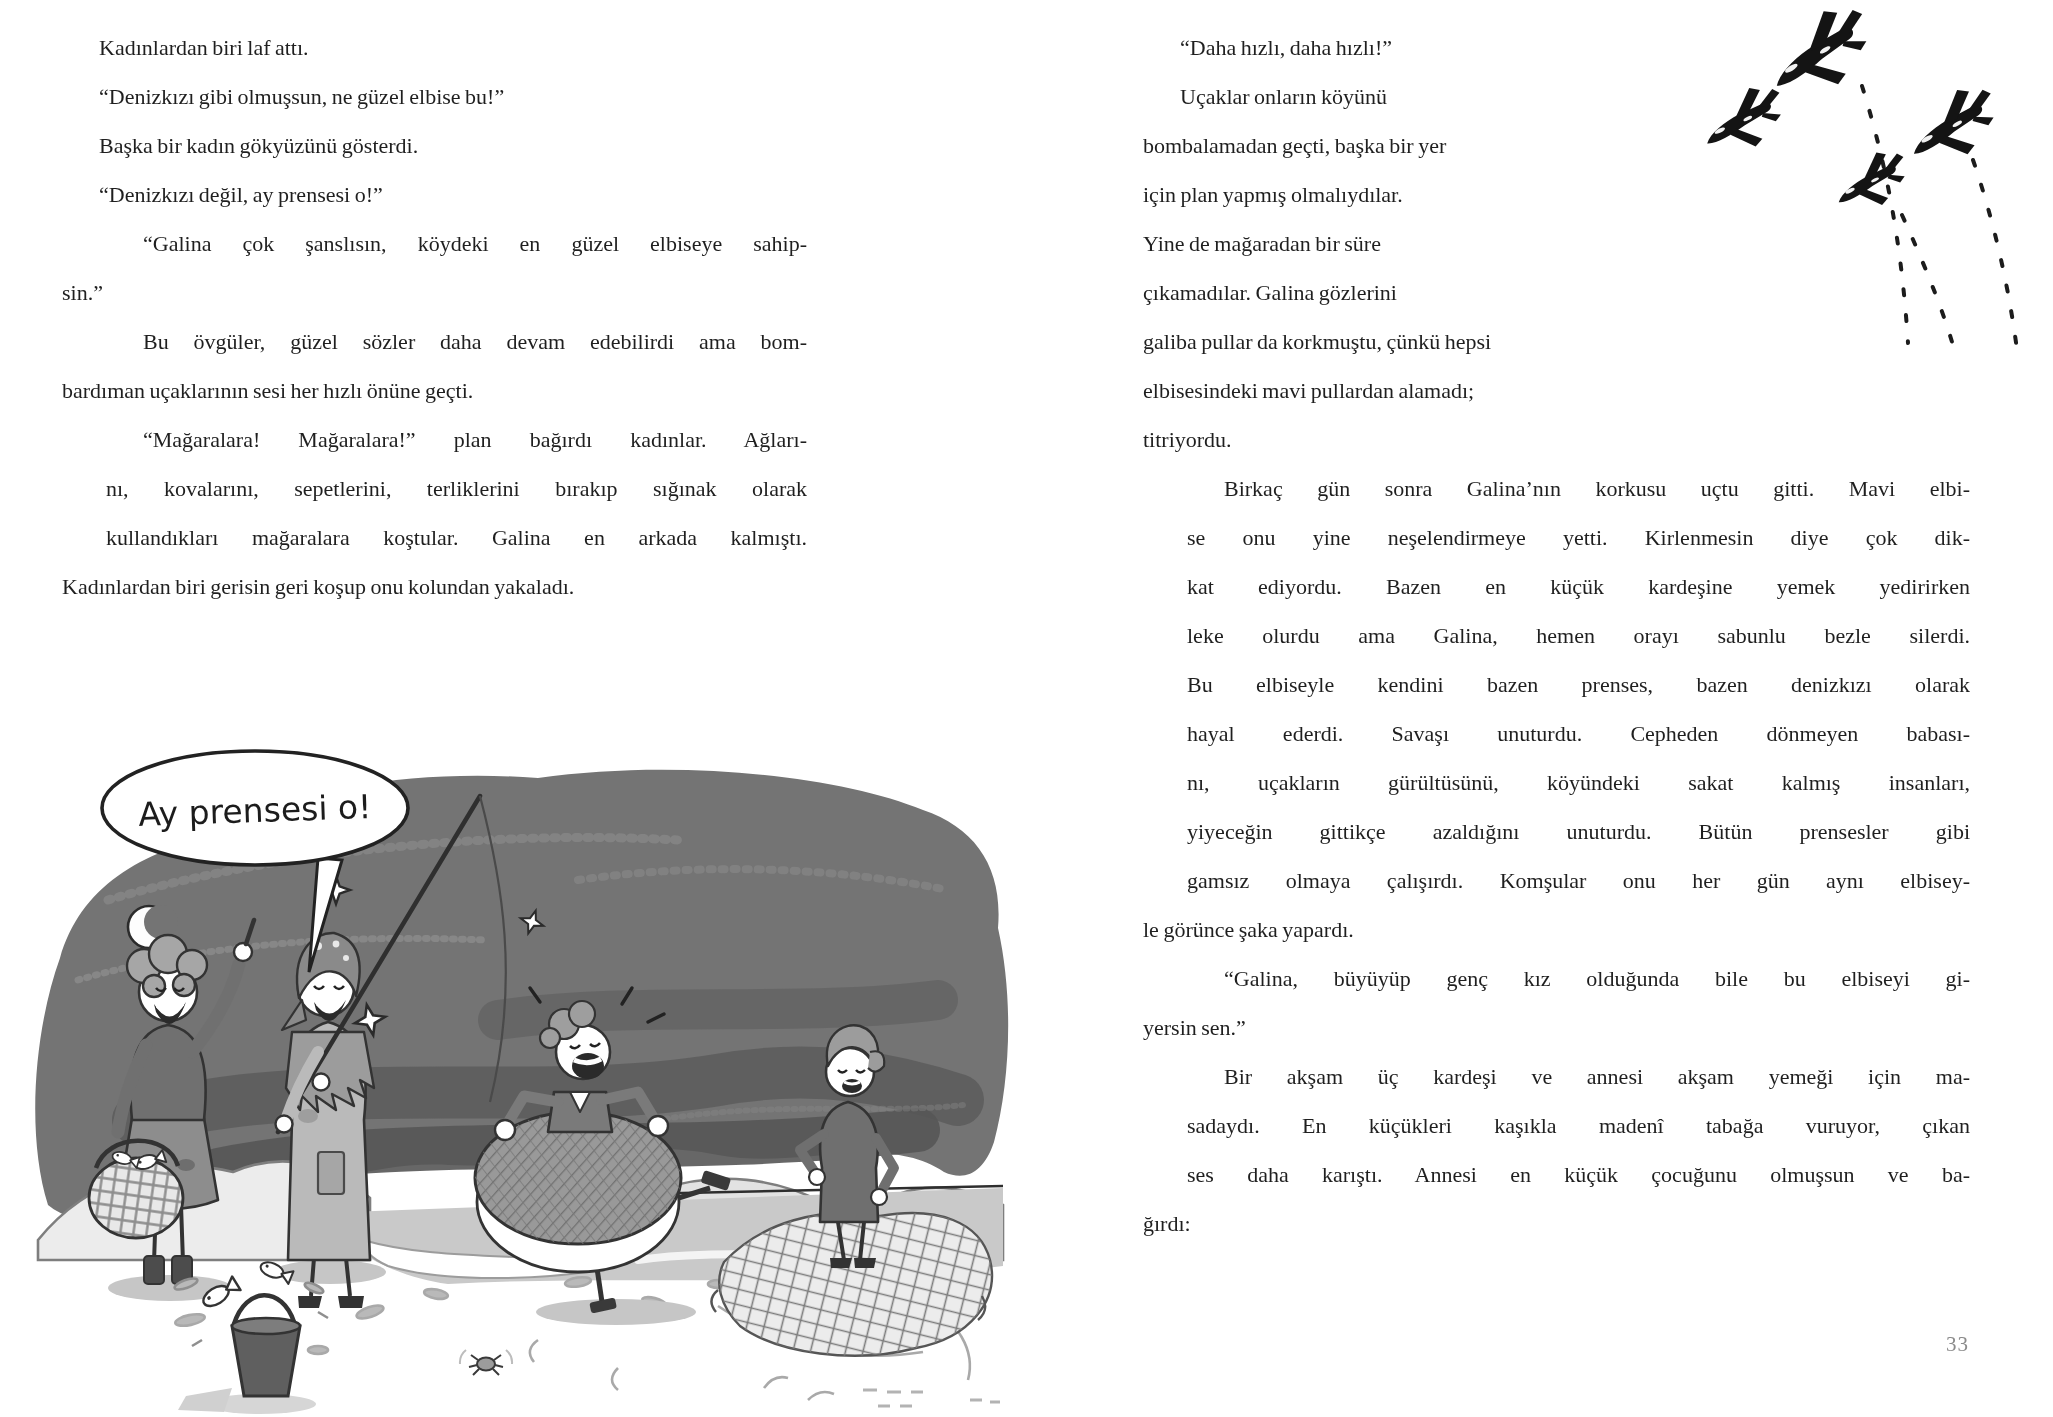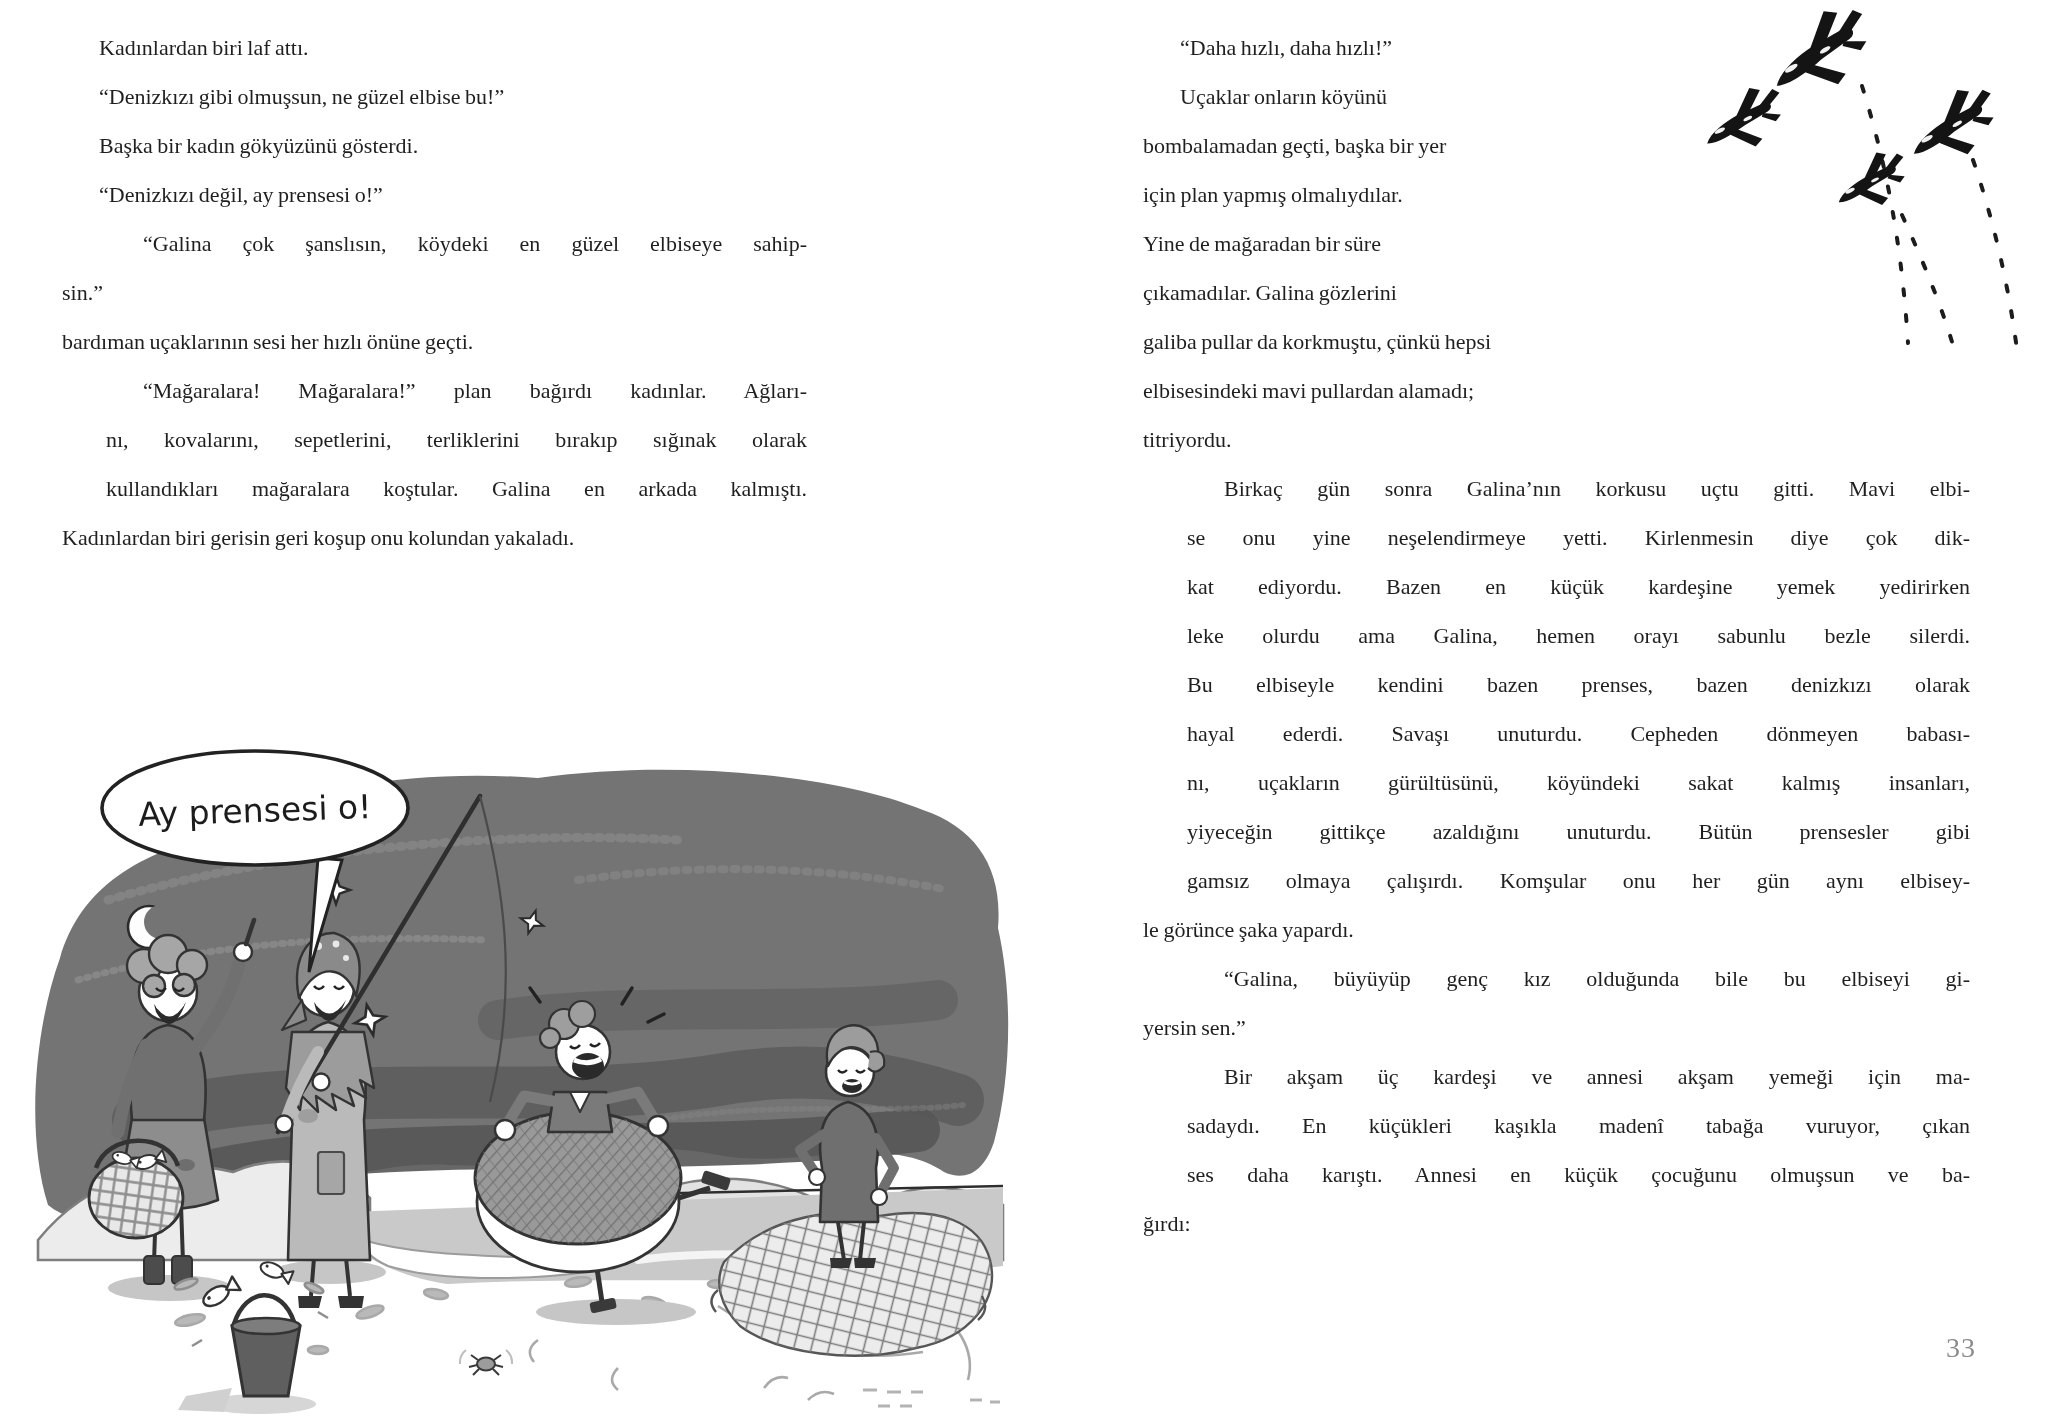--- a/index.html
+++ b/index.html
@@ -14,40 +14,41 @@
     font-size:22px;line-height:49px;
     word-spacing:-1px;
   }
   #left-text{left:62px;width:745px;}
   #right-text{left:1143px;width:827px;}
   .line{white-space:nowrap;}
   .line.indent{text-indent:37px;}
   .line.just{text-align:justify;text-align-last:justify;margin-left:44px;}
   #page-number{
     position:absolute;left:1946px;top:1332px;
-    font-size:28px;color:#8b8b8b;letter-spacing:1px;
+    font-size:21px;color:#8b8b8b;letter-spacing:1px;
   }
   svg{position:absolute;display:block;}
   #scene{left:18px;top:700px;}
   #planes{left:1655px;top:8px;}
   .bubble-text{
     font-family:"DejaVu Sans","Liberation Sans",sans-serif;
     font-size:33px;font-weight:500;fill:#1c1c1c;
   }
 </style>
 </head>
 <body>
 
 <div id="left-text" class="page-text">
     <div class="line indent">Kadınlardan biri laf attı.</div>
     <div class="line indent">“Denizkızı gibi olmuşsun, ne güzel elbise bu!”</div>
     <div class="line indent">Başka bir kadın gökyüzünü gösterdi.</div>
     <div class="line indent">“Denizkızı değil, ay prensesi o!”</div>
     <div class="line indent just">“Galina çok şanslısın, köydeki en güzel elbiseye sahip-</div>
     <div class="line">sin.”</div>
+    <div class="line indent just">Bu övgüler, güzel sözler daha devam edebilirdi ama bom-</div>
     <div class="line">bardıman uçaklarının sesi her hızlı önüne geçti.</div>
     <div class="line indent just">“Mağaralara! Mağaralara!” plan bağırdı kadınlar. Ağları-</div>
     <div class="line just">nı, kovalarını, sepetlerini, terliklerini bırakıp sığınak olarak</div>
     <div class="line just">kullandıkları mağaralara koştular. Galina en arkada kalmıştı.</div>
     <div class="line">Kadınlardan biri gerisin geri koşup onu kolundan yakaladı.</div>
   </div>
 
 <div id="right-text" class="page-text">
     <div class="line indent">“Daha hızlı, daha hızlı!”</div>
     <div class="line indent">Uçaklar onların köyünü</div>

